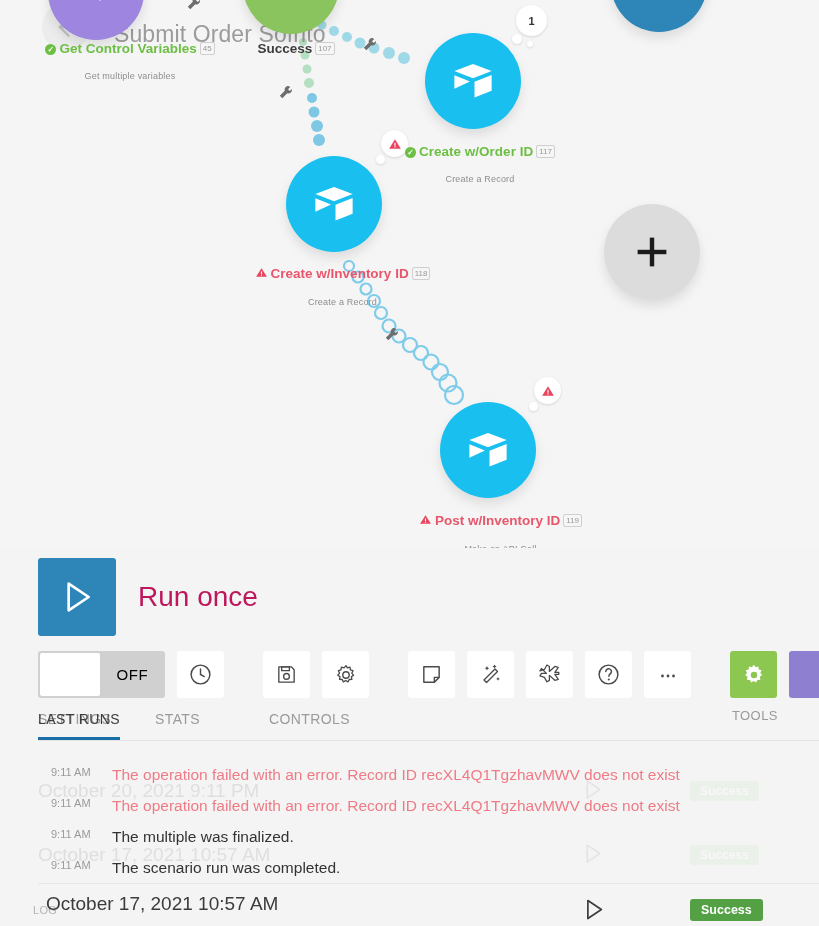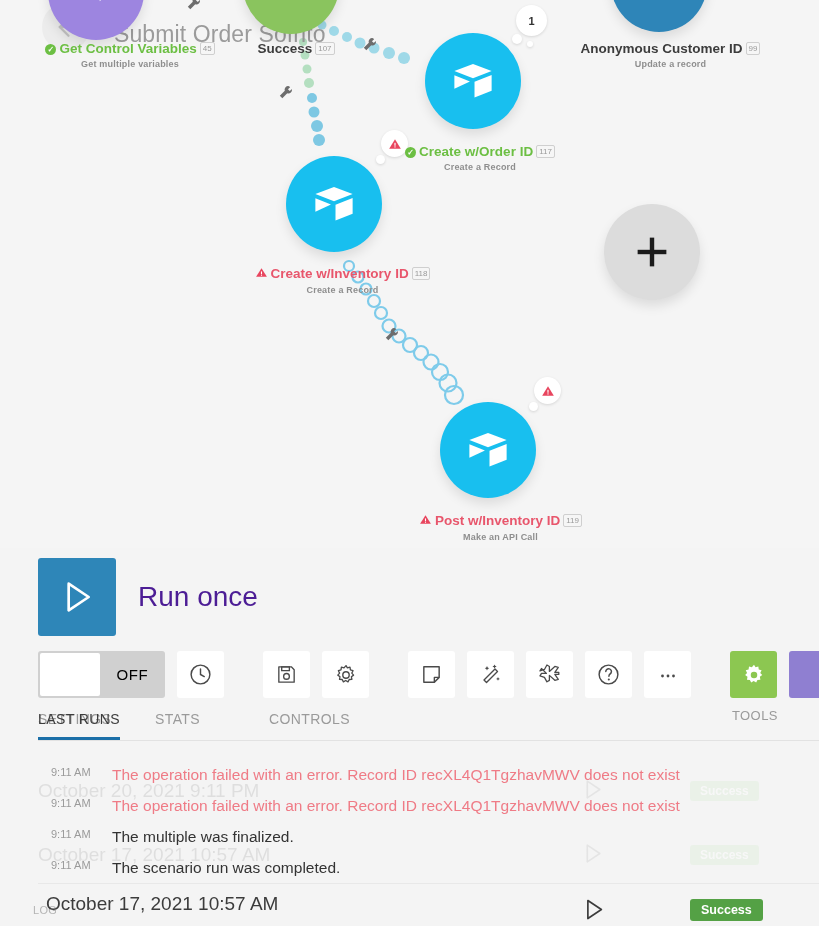--- a/index.html
+++ b/index.html
@@ -45,22 +45,22 @@
   .node.gray .ear { background:#e4e4e4; }
   .node.green .ear{ background:#cfe6b4; }
   .node.purple .ear{ background:#d6cbf0; }
   .node.darkblue .ear{ background:#bcd6e6; }
 
   .lbl {
     position:absolute; white-space:nowrap; text-align:center;
     font-size:13.5px; font-weight:bold;
   }
   .lbl .sub {
-    display:block; font-size:9px; font-weight:bold; color:#8e8e8e;
-    margin-top:3px; letter-spacing:.2px;
+    display:block; font-size:9px; font-weight:normal; color:#8e8e8e;
+    margin-top:15px; letter-spacing:.2px;
   }
   .lbl .chip {
     display:inline-block; border:1px solid #cfcfcf; background:#f6f6f6;
     color:#9a9a9a; font-size:8px; font-weight:normal;
     padding:0px 2px; border-radius:2px; vertical-align:2px; margin-left:3px;
     line-height:11px;
   }
   .lbl.ok   { color:#6cbf43; }
   .lbl.err  { color:#e8566c; }
   .lbl.dark { color:#3c3c3c; }
@@ -88,21 +88,21 @@
   
   #panel {
     position:absolute; left:0; top:548px; width:819px; height:378px;
     background:#f4f4f4;
   }
   .run-row { position:absolute; left:38px; top:10px; display:flex; align-items:center; }
   .run-btn {
     width:78px; height:78px; background:#2e86b8; border-radius:3px;
     display:flex; align-items:center; justify-content:center;
   }
-  .run-label { margin-left:22px; font-size:28px; color:#4c1d95; }
+  .run-label { margin-left:22px; font-size:28px; color:#be185d; }
 
   .toolbar { position:absolute; left:38px; top:103px; display:flex; align-items:center; }
   .toggle {
     width:127px; height:47px; border-radius:3px; background:#d0d0d0;
     display:flex; align-items:center; position:relative;
   }
   .toggle .knob { width:60px; height:43px; background:#fff; border-radius:2px; margin-left:2px; }
   .toggle .off  { flex:1; text-align:center; font-size:15px; color:#000000; letter-spacing:.6px; }
 
   .tbtn {
@@ -247,24 +247,20 @@
 
     <div class="node darkblue" style="left:611px; top:-64px;">
       <div class="ear left"></div>
       <div class="ear right"></div>
       <div class="bulb" style="background:#2e85b8;">
         <svg width="44" height="44" viewBox="0 0 24 24">
           <path d="M4 8.2 L12 5 L20 8.2 L12 11.4 Z" fill="#fff"></path>
         </svg>
       </div>
     </div>
-    <div class="lbl dark" style="left:578px; top:41px; width:185px;">
-      <span>Anonymous Customer ID</span><span class="chip">99</span>
-      <span class="sub">Update a record</span>
-    </div>
 
     <div class="node" style="left:425px; top:33px;">
       <div class="ear left"></div>
       <div class="ear right"></div>
       <div class="bulb" style="background:#18bfef;">
         <svg width="52" height="52" viewBox="0 0 24 24">
           <path d="M3.4 7.4 L12 4.1 L20.6 7.4 L12 10.7 Z" fill="#fff"></path>
           <path d="M3.4 9.4 L10.6 12.2 L3.4 15.6 Z" fill="#fff"></path>
           <path d="M12.7 12.3 L20.6 9.2 L20.6 16.5 L12.7 19.6 Z" fill="#fff"></path>
         </svg>

